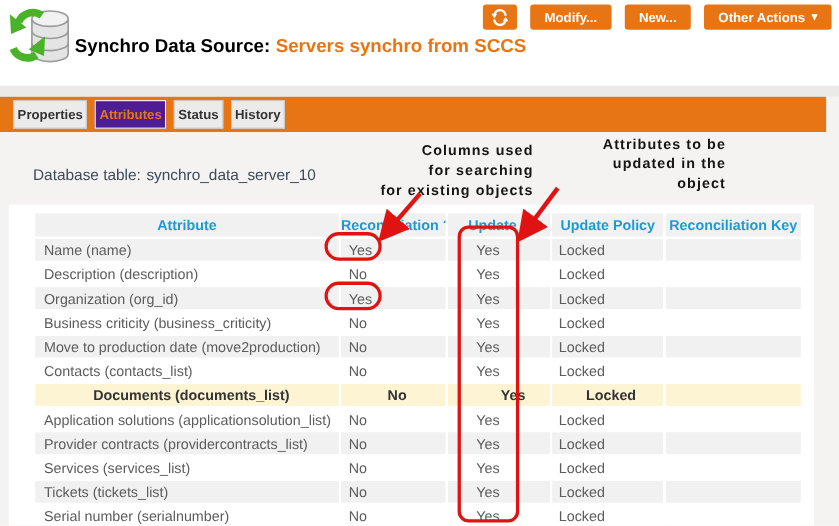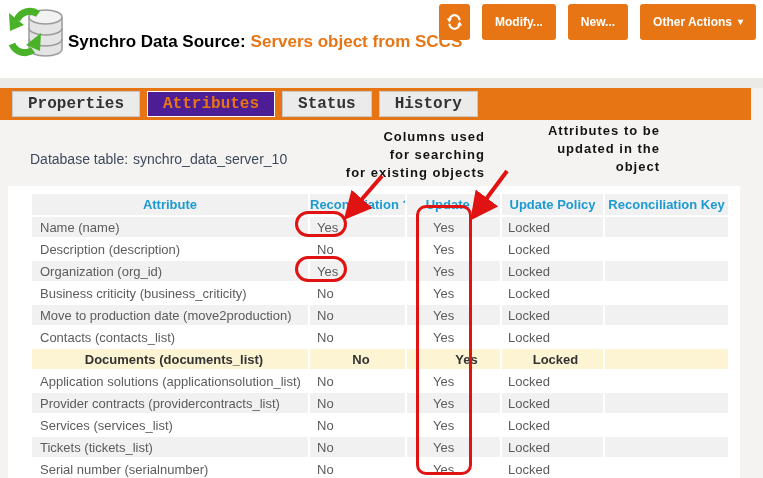--- a/index.html
+++ b/index.html
@@ -10,35 +10,35 @@
     -webkit-font-smoothing:antialiased;
   }
   
   .topbar{position:absolute;left:0;top:0;width:763px;height:78px;background:#fff;}
   .logo{position:absolute;left:8px;top:3px;width:56px;height:58px;}
   .page-title{position:absolute;left:68px;top:32px;font-size:17px;font-weight:bold;color:#000;white-space:nowrap;}
   .page-title .val{color:#e87514;margin-left:5px;}
   .actions{position:absolute;top:4px;right:7px;display:flex;gap:12px;align-items:center;}
   .btn{
     background:#e87514;color:#fff;font-weight:bold;font-size:12px;
-    height:36px;padding:0 13px;border-radius:3px;border:none;
+    height:23px;padding:0 13px;border-radius:3px;border:none;
     display:flex;align-items:center;gap:6px;cursor:pointer;
     font-family:"Liberation Sans",sans-serif;white-space:nowrap;
   }
   .btn.icon-only{padding:0 7px;}
   .caret{font-size:10px;line-height:10px;}
   
   .band{position:absolute;top:78px;left:0;width:763px;height:10px;background:#eceae7;}
   .tabstrip{
     position:absolute;top:88px;left:0;width:739px;height:32px;background:#e87514;
     display:flex;align-items:center;padding-left:12px;gap:7px;
   }
   .tab{
-    height:24px;line-height:24px;padding:0 15px;background:#ebebeb;
-    border:1px solid #c9c9c9;font-size:16px;font-weight:bold;color:#333;cursor:pointer;font-family:Liberation Mono, monospace;
+    height:24px;line-height:24px;padding:0 3px;background:#ebebeb;
+    border:1px solid #c9c9c9;font-size:12px;font-weight:bold;color:#333;cursor:pointer;
   }
   .tab.active{background:#4c1d95;color:#e87514;border-color:#fdfdfd;}
   
   .dbline{position:absolute;left:30px;top:151px;font-size:14px;color:#3d4a5c;text-align:center;}
   .dbline .val{margin-left:5px;}
   .ann{
     position:absolute;font-size:13px;font-weight:bold;color:#141414;
     letter-spacing:1px;text-align:right;white-space:pre-line;line-height:18px;
   }
   #ann-search{left:315px;top:128px;width:170px;}
@@ -82,21 +82,21 @@
     <path d="M21 25 a16.5 7 0 0 0 33 0 M21 36 a16.5 7 0 0 0 33 0" fill="none" stroke="#9b9b9b" stroke-width="1.5"></path>
 
     <g fill="none" stroke="#4ab228" stroke-width="7">
       <path d="M30 11 A14 14 0 0 0 9 17"></path>
       <path d="M4 41 A14 14 0 0 0 25 47"></path>
     </g>
     <polygon points="1,10 16,22 2,28" fill="#4ab228"></polygon>
     <polygon points="33,30 18,42 32,48" fill="#4ab228"></polygon>
   </svg>
   <div class="page-title">
-    <span>Synchro Data Source:</span><span class="val">Servers object from SCCS</span>
+    <span>Synchro Data Source:</span><span class="val">Servers synchro from SCCS</span>
   </div>
   <div class="actions">
     <button class="btn icon-only">
       <svg width="17" height="16" viewBox="0 0 20 18">
         <path d="M16 7 A6 6 0 0 0 4 7" stroke="#fff" stroke-width="2.6" fill="none"></path>
         <polygon points="1,5 7,5 4,10" fill="#fff"></polygon>
         <path d="M4 11 A6 6 0 0 0 16 11" stroke="#fff" stroke-width="2.6" fill="none"></path>
         <polygon points="13,13 19,13 16,8" fill="#fff"></polygon>
       </svg>
     </button>

